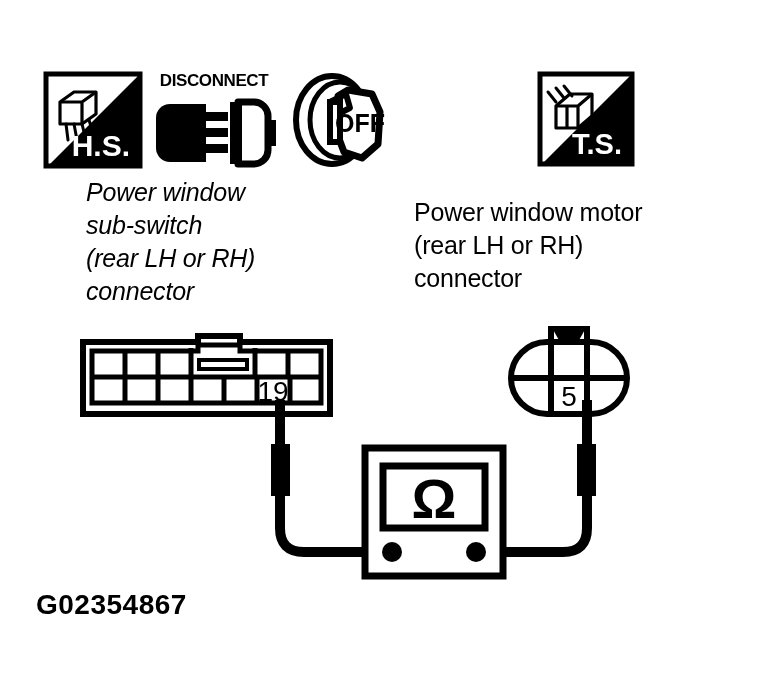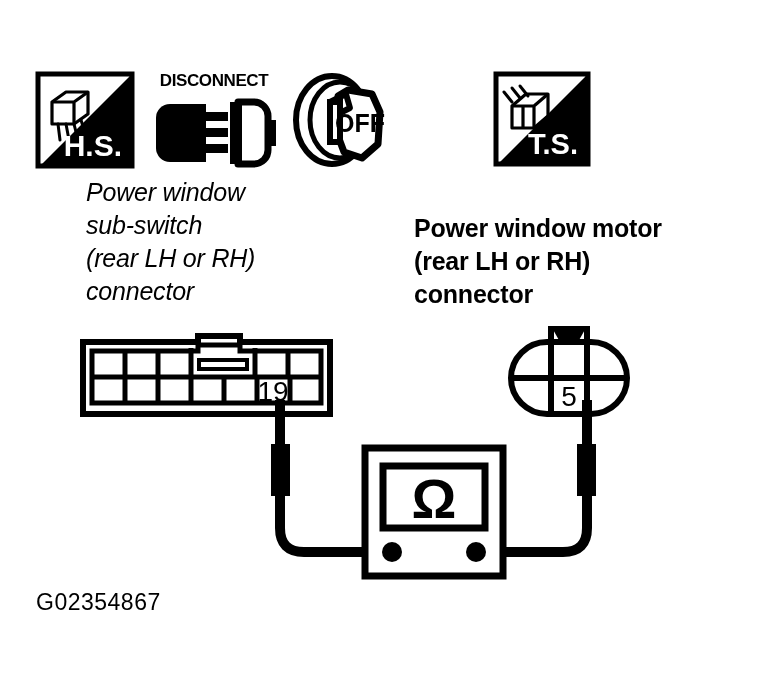--- a/index.html
+++ b/index.html
@@ -15,41 +15,41 @@
   #page {
     position: relative;
     width: 764px;
     height: 694px;
     background: #ffffff;
     overflow: hidden;
   }
   .abs { position: absolute; }
 
   
-  #hs-icon      { left: 36px;  top: 72px;  width: 115px;  height: 96px; }
+  #hs-icon      { left: 44px;  top: 72px;  width: 115px;  height: 96px; }
   #disc-icon    { left: 152px; top: 68px;  width: 124px; height: 100px; }
   #key-icon     { left: 288px; top: 66px;  width: 104px; height: 106px; }
-  #ts-icon      { left: 494px; top: 72px;  width: 116px;  height: 94px; }
+  #ts-icon      { left: 538px; top: 72px;  width: 116px;  height: 94px; }
 
   
   .caption {
     font-size: 25px;
     line-height: 33px;
     font-weight: 400;
     letter-spacing: -0.2px;
     white-space: pre;
   }
   #sub-switch-caption { left: 86px;  top: 176px; font-style: italic; }
-  #motor-caption      { left: 414px; top: 212px; font-weight: bold; }
+  #motor-caption      { left: 414px; top: 196px; }
 
   #part-code {
     left: 36px; top: 589px;
-    font-size: 23px;
+    font-size: 28px;
     letter-spacing: 0.5px;
-    font-weight: 400;
+    font-weight: 700;
   }
 
   
   #sub-connector { left: 80px; top: 333px; width: 253px; height: 84px; }
 
   
   #motor-connector { left: 505px; top: 320px; width: 128px; height: 100px; }
 
   
   #circuit { left: 255px; top: 400px; width: 360px; height: 185px; }

